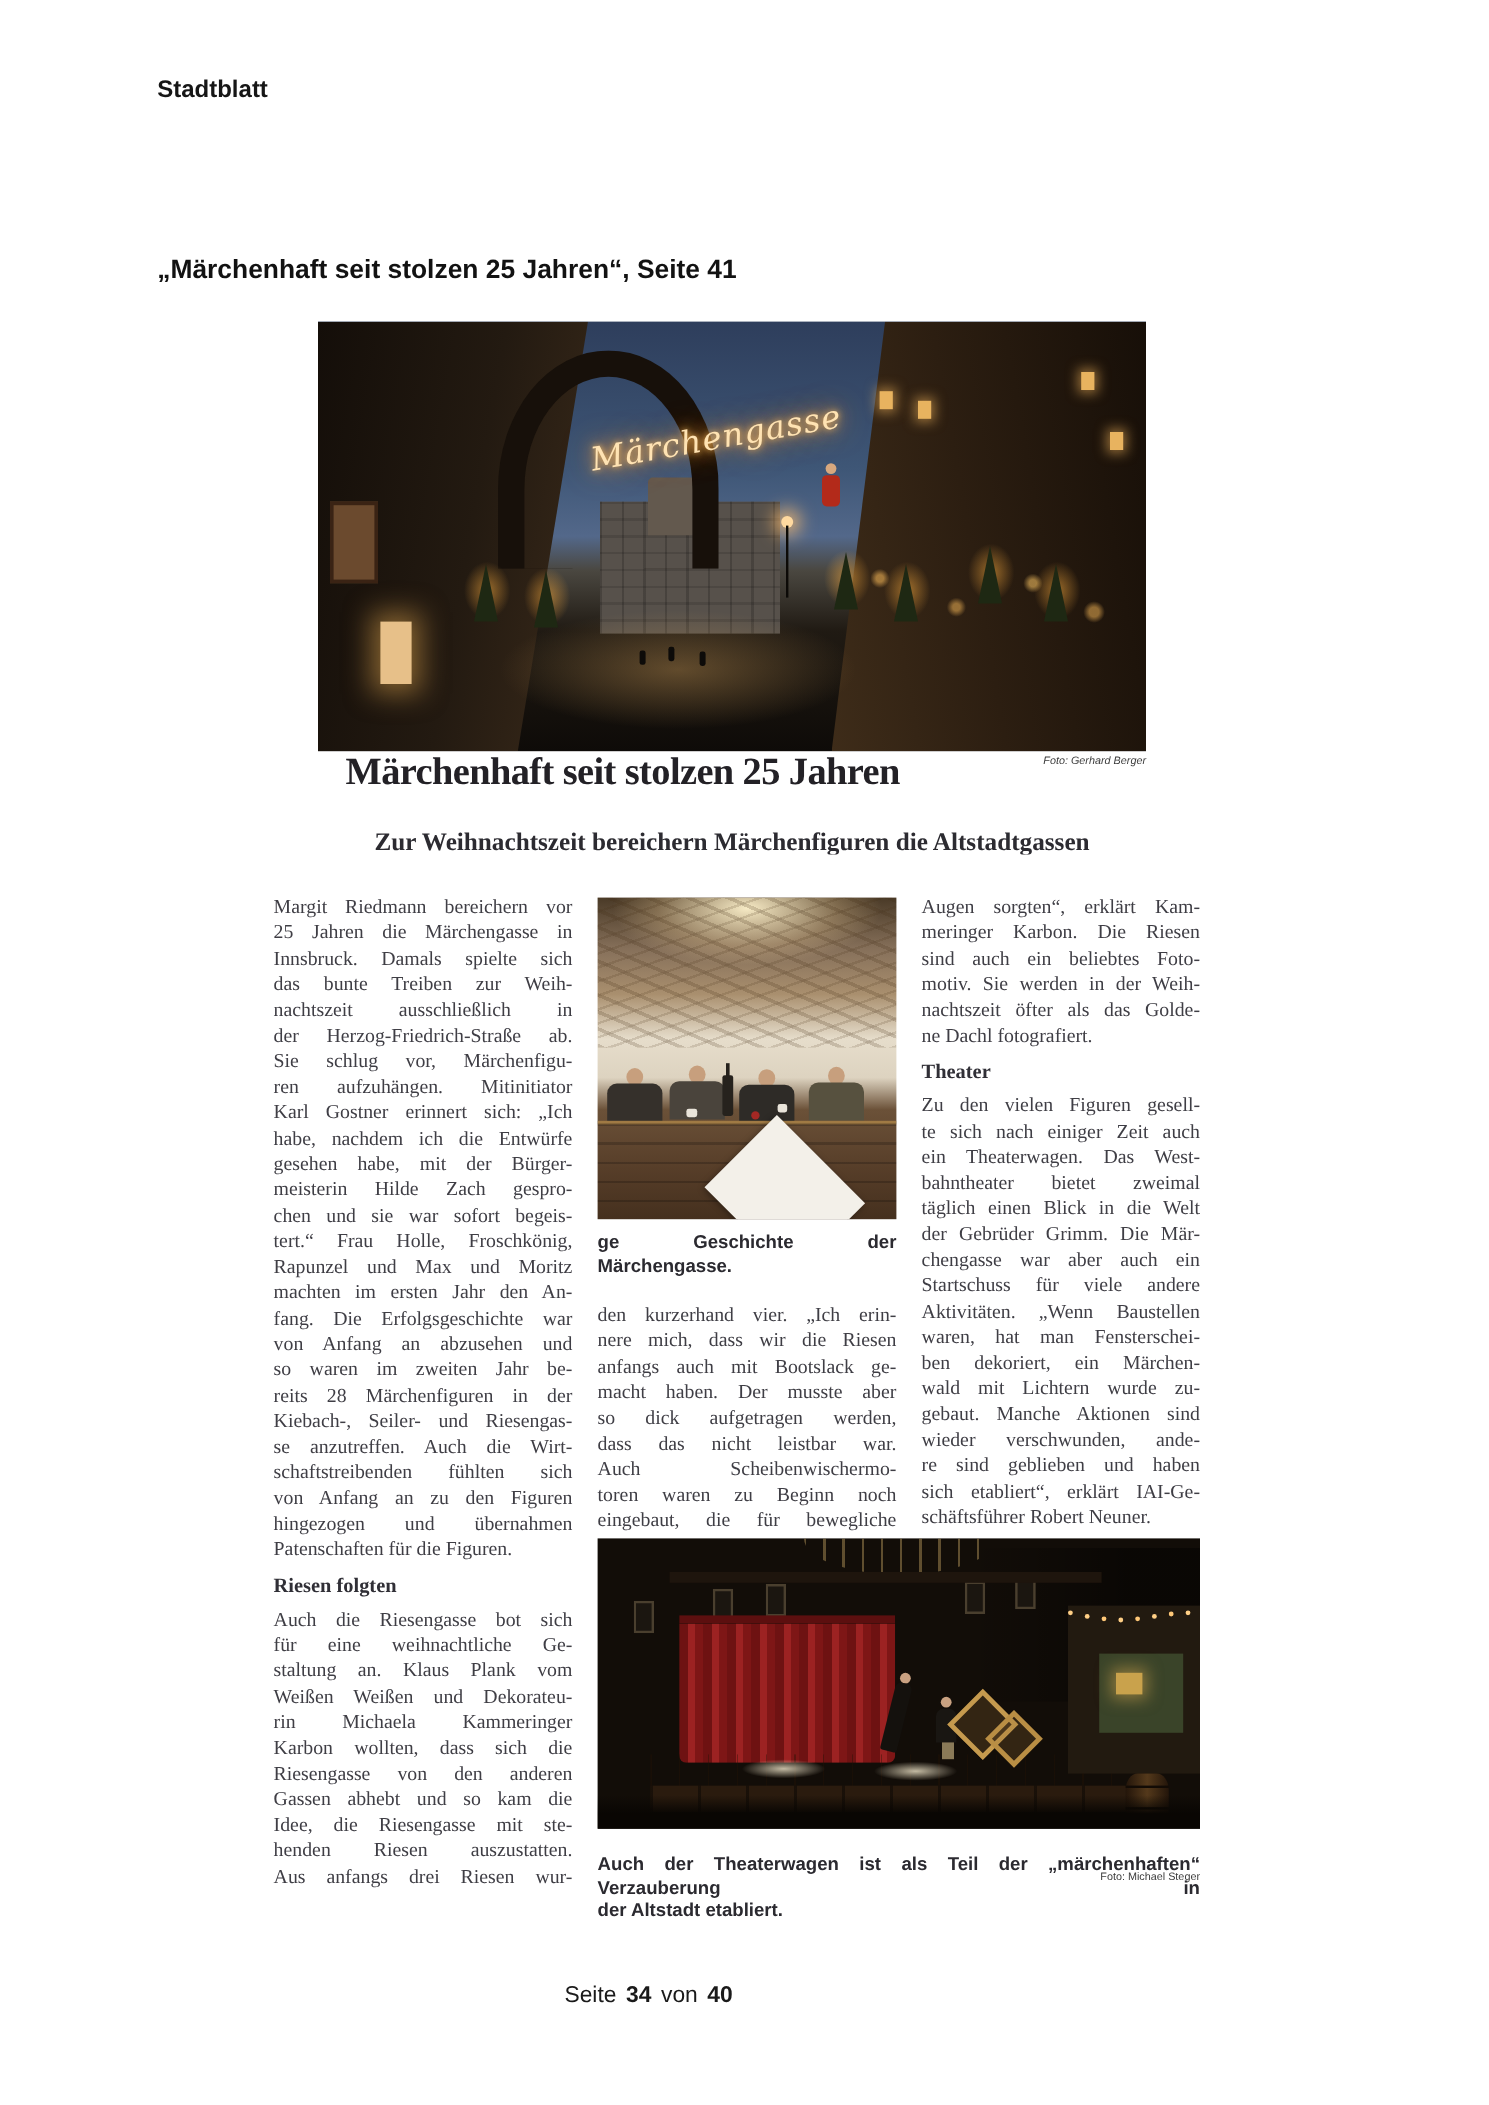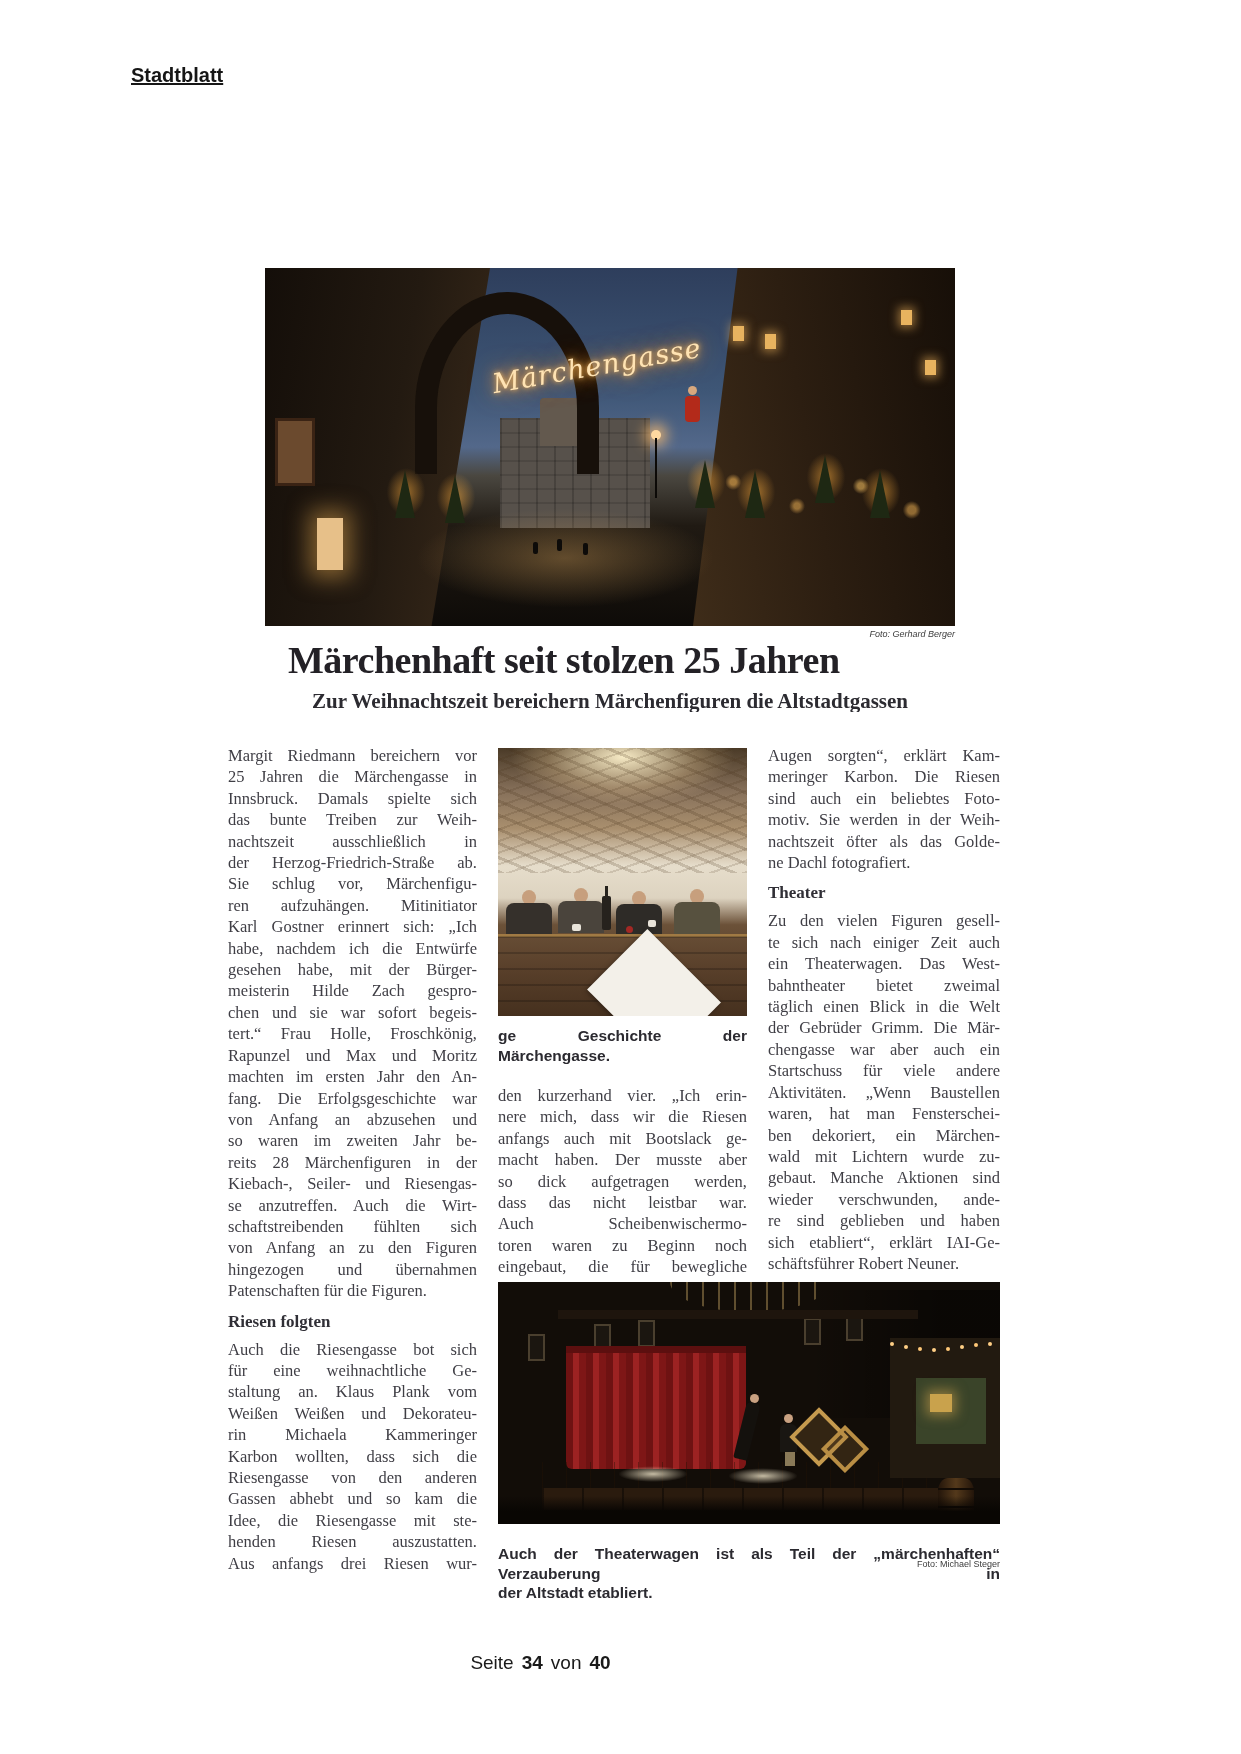--- a/index.html
+++ b/index.html
@@ -2,31 +2,31 @@
 <html><head>
 <meta charset="utf-8">
 <style>
   html,body{margin:0;padding:0;background:#ffffff;}
   .page{position:relative;width:1241px;height:1754px;background:#ffffff;overflow:hidden;
         font-family:"Liberation Serif",serif;color:#3f3e45;}
   .abs{position:absolute;}
 
   
   .masthead{left:131px;top:64px;font-family:"Liberation Sans",sans-serif;
-            font-weight:bold;font-size:20px;color:#161616;text-decoration:underline;}
+            font-weight:bold;font-size:20px;color:#161616;}
   .doc-heading{left:131px;top:212px;font-family:"Liberation Sans",sans-serif;
                font-weight:bold;font-size:22px;color:#121212;}
   .footer{left:0;top:1652px;width:1081px;display:flex;justify-content:center;gap:8px;
           font-family:"Liberation Sans",sans-serif;font-size:19px;color:#1a1a1a;}
   .footer .num{font-weight:bold;}
 
   
   .credit{font-family:"Liberation Sans",sans-serif;font-size:9px;color:#3c3c3c;text-align:right;}
   .credit-top{left:265px;top:629px;width:690px;font-style:italic;}
-  .art-title{left:288px;top:638px;width:690px;font-size:38px;font-weight:bold;
+  .art-title{left:288px;top:620px;width:690px;font-size:32px;font-weight:bold;
              color:#232126;letter-spacing:-0.5px;line-height:44px;}
   .art-subtitle-clip{left:265px;top:688px;width:690px;height:24px;overflow:hidden;text-align:center;}
   .art-subtitle{font-size:21px;line-height:26px;font-weight:bold;color:#2c2b31;}
 
   
   .col{font-size:16.5px;line-height:21.4px;color:#3f3e45;}
   .jl > div{text-align:justify;text-align-last:justify;}
   .jl > div.last-line{text-align-last:left;}
   .col-left{left:228px;top:745px;width:249px;}
   .col-right{left:768px;top:745px;width:232px;}
@@ -140,20 +140,21 @@
   .th-barrel{background:linear-gradient(90deg,#23150a 0%,#54391b 50%,#23150a 100%);}
   .th-hoop{position:absolute;left:0;width:36px;height:2px;background:#120b05;}
   .th-fg{left:0;top:214px;width:502px;height:28px;background:linear-gradient(180deg,transparent,#090603 55%);}
 </style>
 </head>
 <body>
 
 <div class="page">
 
   <div class="abs masthead">Stadtblatt</div>
+  <div class="abs doc-heading">„Märchenhaft seit stolzen 25 Jahren“, Seite 41</div>
 
   <div class="abs photo-top">
     <div class="abs pt-bldg-center"></div>
     <div class="abs pt-tower"></div>
     <div class="abs pt-bldg-left"></div>
     <div class="abs pt-frame"></div>
     <div class="abs pt-shopwin"></div>
     <div class="abs pt-arch"></div>
     <div class="abs pt-bldg-right"></div>
     <div class="pt-win" style="left:468px;top:58px;"></div>

